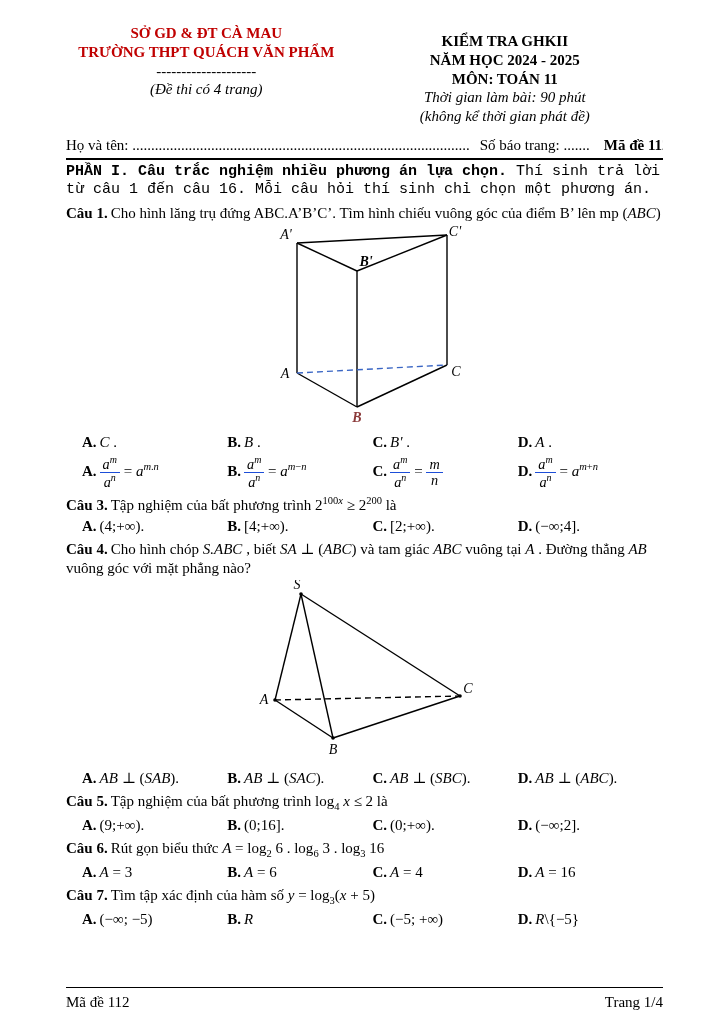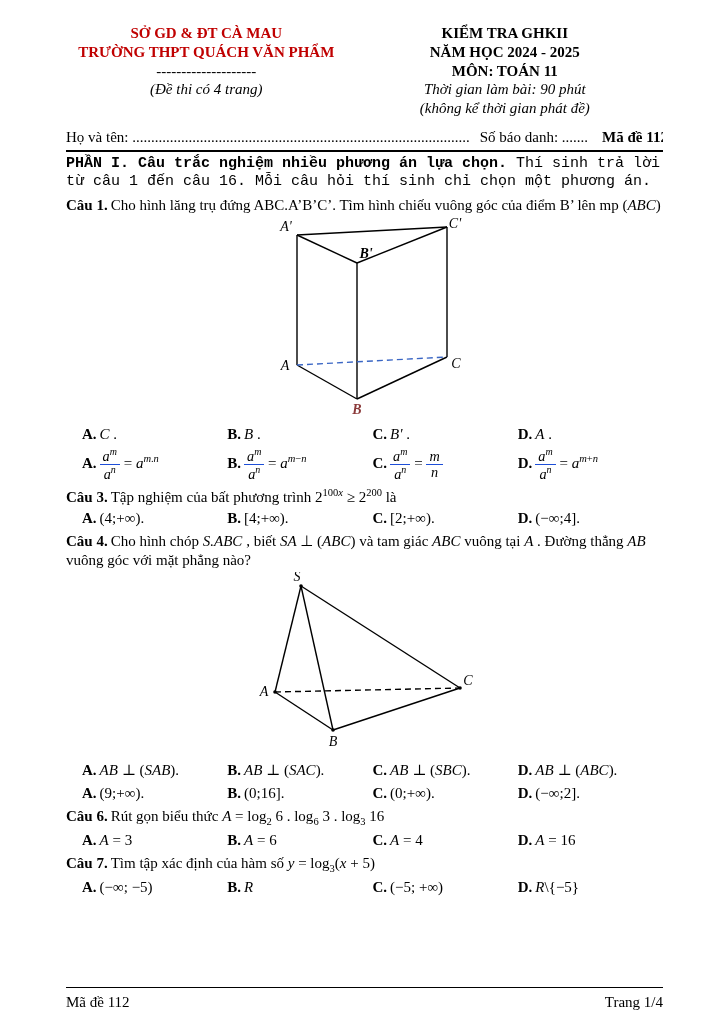--- a/index.html
+++ b/index.html
@@ -10,33 +10,33 @@
     font-size:15px; color:#000; line-height:1.25;
   }
   .page { position:relative; width:725px; height:1024px; padding:24px 62px 0 66px; overflow:hidden; }
 
   .b { font-weight:bold; }
   .i { font-style:italic; }
   .red { color:var(--accent-red,#c00000); font-weight:bold; }
 
   .header { display:flex; }
   .header-left { width:47%; text-align:center; }
-  .header-right { width:53%; text-align:center; }
+  .header-right { width:53%; text-align:center;margin-top:8px; }
 
   .info-line {
     display:flex; justify-content:space-between; align-items:baseline;
     margin-top:10px; padding-bottom:3px; border-bottom:2px solid #000;
     white-space:nowrap; overflow:hidden;font-family:Liberation Serif, serif;
   }
   .info-sbd { margin:0 14px 0 10px; }
 
   .part-intro { margin-top:3px;font-family:Liberation Mono, monospace; }
 
   .question { margin-top:4px; }
-  .q-text { margin:1px 0;font-family:Liberation Serif, serif; }
+  .q-text { margin:1px 0; }
   .qlabel { margin-right:3px; }
 
   .answers { display:flex; align-items:flex-start; padding-left:16px; margin:3px 0 4px; }
   .opt { flex:1; }
   .opt .b { margin-right:3px; }
 
   .figure { text-align:center; margin:2px 0; }
 
   sup { font-size:0.7em; }
   sub { font-size:0.7em; }
@@ -78,21 +78,21 @@
       <div class="b">KIỂM TRA GHKII</div>
       <div class="b">NĂM HỌC 2024 - 2025</div>
       <div class="b">MÔN: TOÁN 11</div>
       <div class="i">Thời gian làm bài: 90 phút</div>
       <div class="i">(không kể thời gian phát đề)</div>
     </div>
   </div>
 
   <div class="info-line">
     <span>Họ và tên: ..........................................................................................</span>
-    <span class="info-sbd">Số báo danh: .......</span>
+    <span class="info-sbd">Số báo trang: .......</span>
     <span class="b">Mã đề 112</span>
   </div>
 
   <p class="part-intro">
     <span class="b">PHẦN I. Câu trắc nghiệm nhiều phương án lựa chọn.</span>
     <span>Thí sinh trả lời từ câu 1 đến câu 16. Mỗi câu hỏi thí sinh chỉ chọn một phương án.</span>
   </p>
 
   <div class="question">
     <p class="q-text"><span class="b qlabel">Câu 1.</span><span>Cho hình lăng trụ đứng ABC.A’B’C’. Tìm hình chiếu vuông góc của điểm B’ lên mp (<i>ABC</i>)</span></p>
@@ -164,20 +164,21 @@
     </div>
     <div class="answers">
       <span class="opt"><span class="b">A.</span><span><i>AB</i> ⊥ (<i>SAB</i>).</span></span>
       <span class="opt"><span class="b">B.</span><span><i>AB</i> ⊥ (<i>SAC</i>).</span></span>
       <span class="opt"><span class="b">C.</span><span><i>AB</i> ⊥ (<i>SBC</i>).</span></span>
       <span class="opt"><span class="b">D.</span><span><i>AB</i> ⊥ (<i>ABC</i>).</span></span>
     </div>
   </div>
 
   <div class="question">
+    <p class="q-text"><span class="b qlabel">Câu 5.</span><span>Tập nghiệm của bất phương trình log<sub>4</sub> <i>x</i> ≤ 2 là</span></p>
     <div class="answers">
       <span class="opt"><span class="b">A.</span><span>(9;+∞).</span></span>
       <span class="opt"><span class="b">B.</span><span>(0;16].</span></span>
       <span class="opt"><span class="b">C.</span><span>(0;+∞).</span></span>
       <span class="opt"><span class="b">D.</span><span>(−∞;2].</span></span>
     </div>
   </div>
 
   <div class="question">
     <p class="q-text"><span class="b qlabel">Câu 6.</span><span>Rút gọn biểu thức <i>A</i> = log<sub>2</sub> 6 . log<sub>6</sub> 3 . log<sub>3</sub> 16</span></p>

